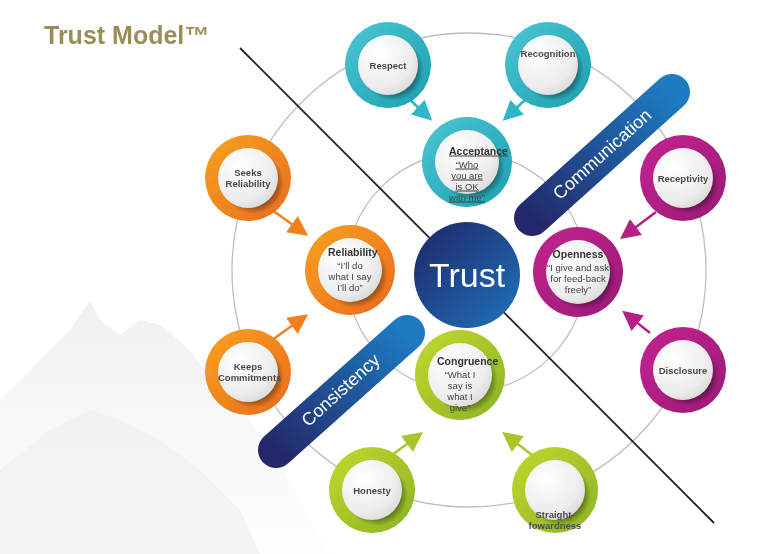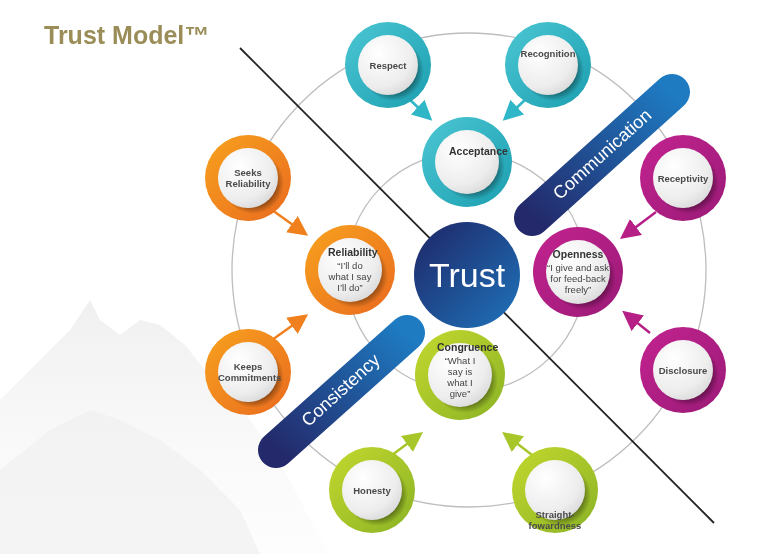--- a/index.html
+++ b/index.html
@@ -189,22 +189,23 @@
 <div class="pill-label" style="left:292px; top:380px; transform: rotate(-42deg);">Consistency</div>
 
 <div class="trust-label">Trust</div>
 
 <div class="node-text" style="left:388px; top:65px;">
   <span class="plain">Respect</span>
 </div>
 <div class="node-text" style="left:548px; top:53px;">
   <span class="plain">Recognition</span>
 </div>
-<div class="node-text" style="left:467px; top:152px; width:36px;">
+<div class="node-text" style="left:467px; top:174px; width:36px;text-decoration:underline;">
   <span class="nm">Acceptance</span>
+  <span class="quote">“Who you are is OK with me”</span>
 </div>
 
 <div class="node-text" style="left:248px; top:178px; width:54px;">
   <span class="plain">Seeks Reliability</span>
 </div>
 <div class="node-text" style="left:350px; top:270px; width:44px;">
   <span class="nm">Reliability</span>
   <span class="quote">“I’ll do what I say I’ll do”</span>
 </div>
 <div class="node-text" style="left:248px; top:372px; width:60px;">
@@ -215,21 +216,21 @@
   <span class="plain">Receptivity</span>
 </div>
 <div class="node-text" style="left:578px; top:272px; width:68px;">
   <span class="nm">Openness</span>
   <span class="quote">“I give and ask for feed-back freely”</span>
 </div>
 <div class="node-text" style="left:683px; top:370px;">
   <span class="plain">Disclosure</span>
 </div>
 
-<div class="node-text" style="left:460px; top:370px; width:46px;">
+<div class="node-text" style="left:460px; top:384px; width:46px;">
   <span class="nm">Congruence</span>
   <span class="quote">“What I say is what I give”</span>
 </div>
 <div class="node-text" style="left:372px; top:490px;">
   <span class="plain">Honesty</span>
 </div>
 <div class="node-text" style="left:555px; top:520px; width:56px;">
   <span class="plain">Straight-fowardness</span>
 </div>
 

